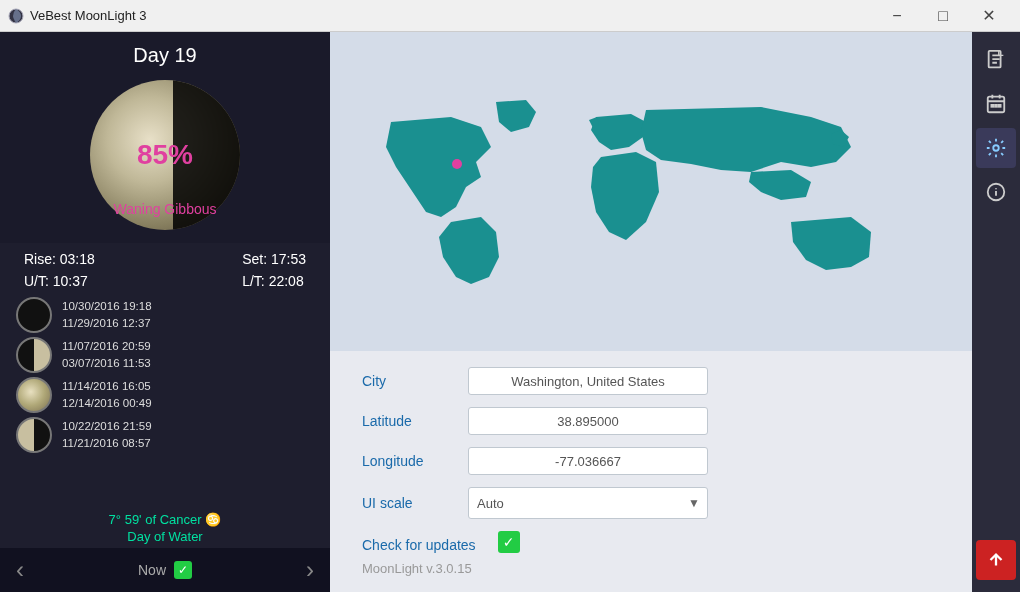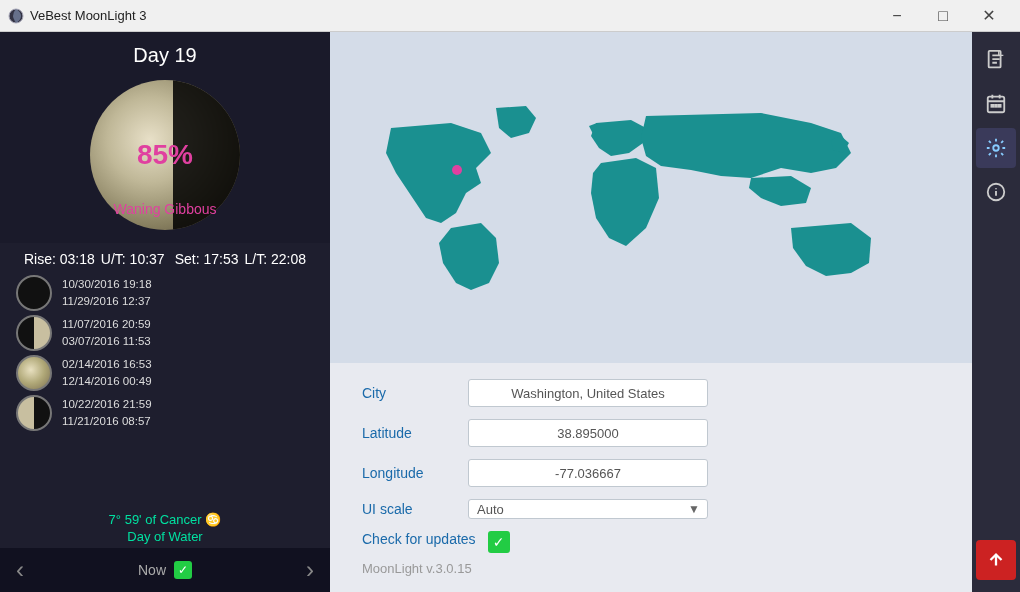--- a/index.html
+++ b/index.html
@@ -48,21 +48,21 @@
       background: rgba(0,0,0,0.85); border-radius: 0 75px 75px 0;
     }
 
     .moon-pct { position: absolute; font-size: 28px; color: #e040a0; font-weight: bold; }
     .moon-phase { position: absolute; bottom: 18px; font-size: 14px; color: #e040a0; }
 
     .rise-set {
       display: flex; justify-content: space-between; width: 100%; padding: 8px 24px 4px;
       font-size: 14px; color: white;
     }
-    .rise-set-col { display: flex; flex-direction: row; gap: 6px; }
+    .rise-set-col { display: flex; flex-direction: column; gap: 6px; }
 
     .phase-list { padding: 4px 16px; flex: 1; }
     .phase-item { display: flex; align-items: center; gap: 10px; margin-bottom: 4px; }
     .phase-icon { width: 36px; height: 36px; border-radius: 50%; flex-shrink: 0; }
     .phase-dates { font-size: 11.5px; color: #ddd; line-height: 1.5; }
 
     .moon-sign { text-align: center; font-size: 13px; color: #00e0a0; padding: 6px 4px 2px; }
     .moon-day { text-align: center; font-size: 13px; color: #00e0a0; padding-bottom: 4px; }
 
     .bottom-bar {
@@ -92,31 +92,31 @@
     
     .settings-area { padding: 16px 32px 16px; background: #e8eaf0; }
     .settings-row { display: flex; align-items: center; margin-bottom: 12px; gap: 16px; }
     .settings-label { width: 90px; font-size: 14px; color: #1a6aaa; }
     .settings-input {
       width: 240px; height: 28px; border: 1px solid #c0c8d0; border-radius: 3px;
       background: white; text-align: center; font-size: 13px; color: #555; padding: 0 24px;
       outline: none;
     }
     .settings-select {
-      width: 240px; height: 20px; border: 1px solid #c0c8d0; border-radius: 3px;
+      width: 240px; height: 32px; border: 1px solid #c0c8d0; border-radius: 3px;
       background: white; font-size: 13px; color: #555; padding: 0 8px;
       outline: none; appearance: none; cursor: pointer;
     }
     .select-wrapper { position: relative; width: 240px; }
     .select-arrow {
       position: absolute; right: 8px; top: 50%; transform: translateY(-50%);
       font-size: 12px; color: #666; pointer-events: none;
     }
 
-    .check-row { display: flex; align-items: flex-start; gap: 12px; margin-bottom: 8px; }
+    .check-row { display: flex; align-items: flex-end; gap: 22px; margin-bottom: 8px; }
     .check-label { font-size: 14px; color: #1a6aaa; }
     .check-box {
       width: 22px; height: 22px; background: #22cc44; border-radius: 3px; border: none;
       display: flex; align-items: center; justify-content: center; cursor: pointer;
     }
 
     .version-text { font-size: 13px; color: #999; margin-top: 8px; }
 
     
     .right-sidebar {
@@ -201,21 +201,21 @@
         <div class="phase-icon" style="width:36px;height:36px;border-radius:50%;background:linear-gradient(to right,#111 50%,#c8bfa0 50%);border:2px solid #777;"></div>
         <div class="phase-dates">
           <div>11/07/2016 20:59</div>
           <div>03/07/2016 11:53</div>
         </div>
       </div>
 
       <div class="phase-item">
         <div class="phase-icon" style="width:36px;height:36px;border-radius:50%;background:radial-gradient(circle at 40% 40%,#e8e0c0,#b0a878,#7a6e50);border:2px solid #777;"></div>
         <div class="phase-dates">
-          <div>02/14/2016 16:53</div>
+          <div>11/14/2016 16:05</div>
           <div>12/14/2016 00:49</div>
         </div>
       </div>
 
       <div class="phase-item">
         <div class="phase-icon" style="width:36px;height:36px;border-radius:50%;background:linear-gradient(to right,#c8bfa0 50%,#111 50%);border:2px solid #777;"></div>
         <div class="phase-dates">
           <div>10/22/2016 21:59</div>
           <div>11/21/2016 08:57</div>
         </div>

